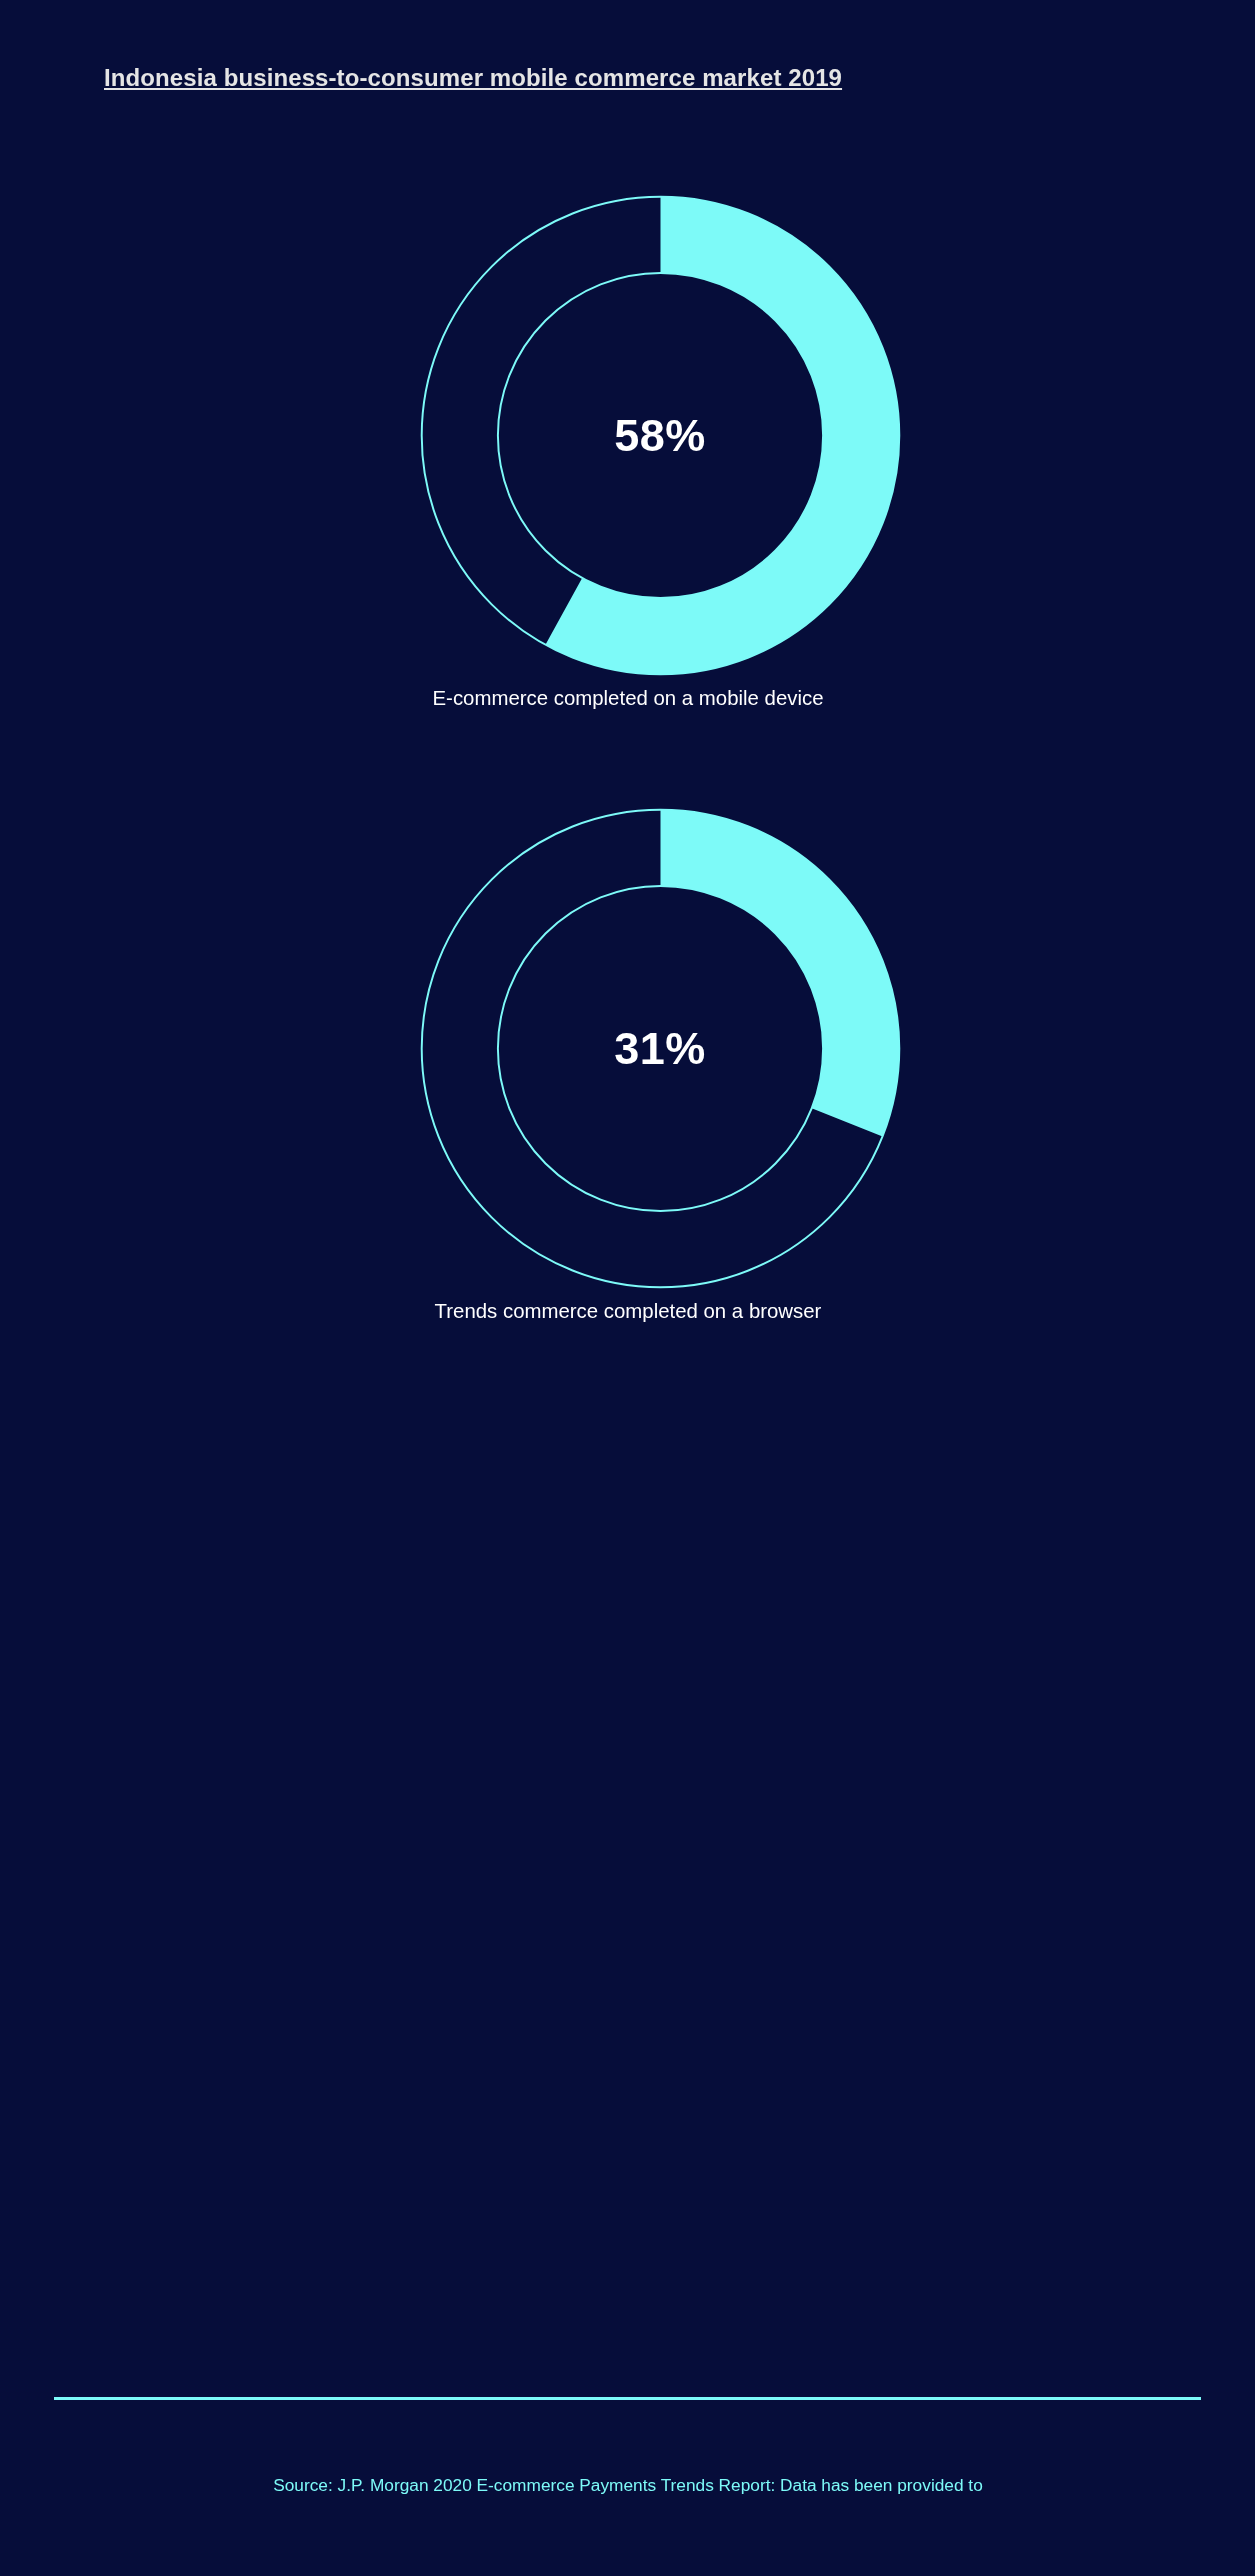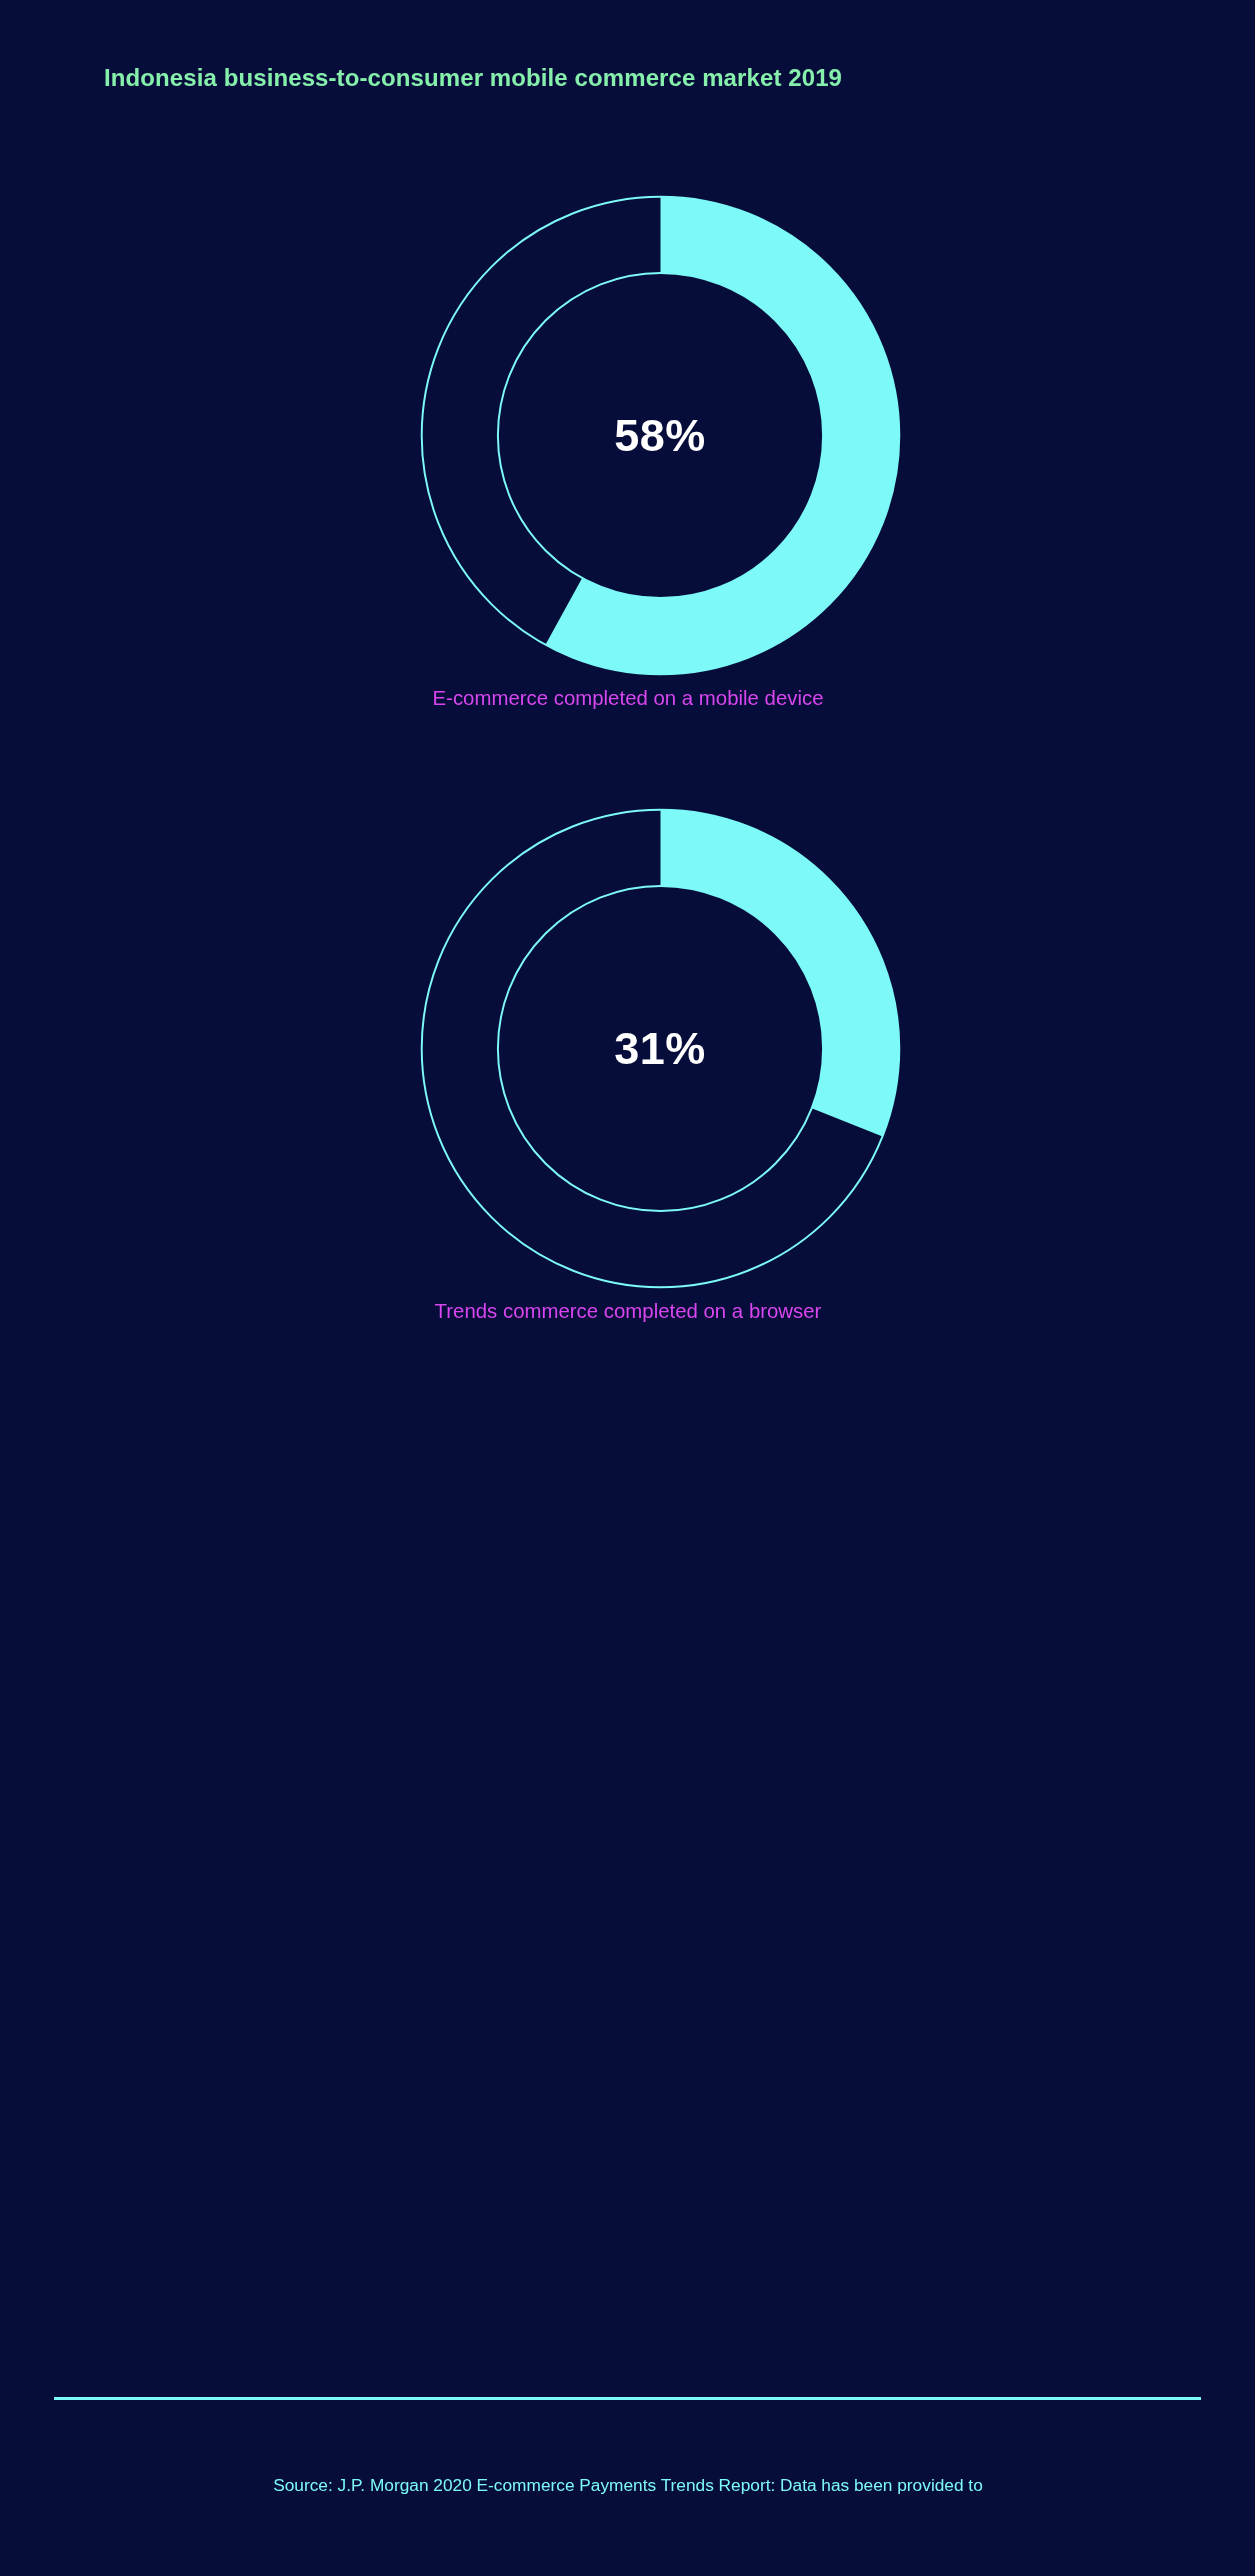--- a/index.html
+++ b/index.html
@@ -21,23 +21,24 @@
     background: #060d3a;
     box-sizing: border-box;
   }
 
   .page-title {
     position: absolute;
     top: 64px;
     left: 104px;
     font-size: 24px;
     font-weight: bold;
-    color: #86efac;
+    color: #e5e5e5;
     letter-spacing: 0.1px;
     white-space: nowrap;
+    text-decoration: underline;
   }
 
   .charts {
     position: absolute;
     top: 192px;
     left: 0;
     width: 1256px;
   }
 
   .chart-block {
@@ -76,21 +77,21 @@
     pointer-events: none;
   }
 
   .chart-caption {
     position: absolute;
     left: 0;
     width: 1256px;
     top: 495px;
     text-align: center;
     font-size: 20.4px;
-    color: #d946ef;
+    color: #ffffff;
     font-weight: normal;
   }
 
   .footer-divider {
     position: absolute;
     top: 2397px;
     left: 54px;
     width: 1147px;
     height: 3.1px;
     background: #7dfaf8;

